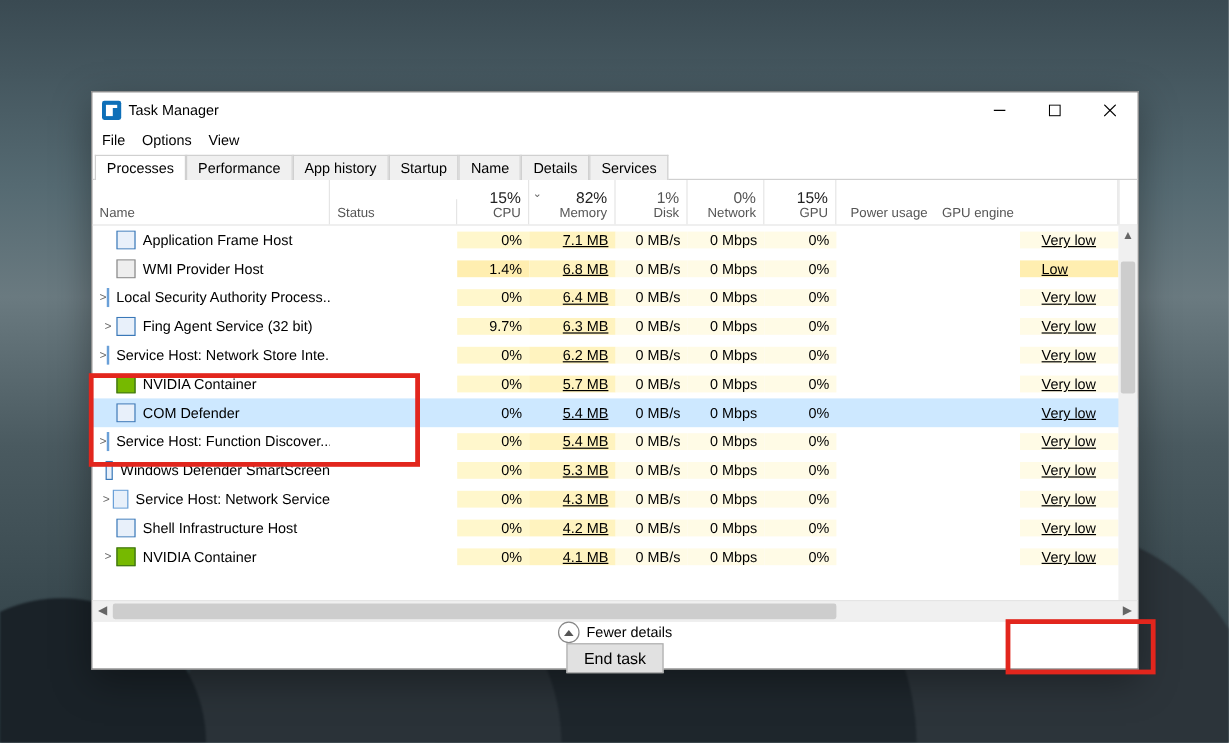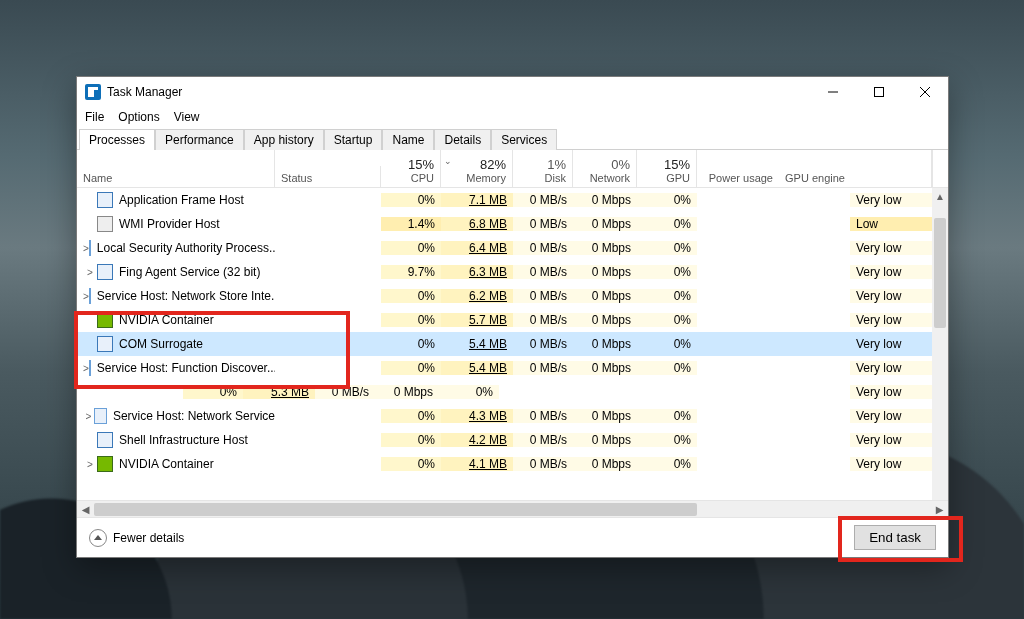--- a/index.html
+++ b/index.html
@@ -58,37 +58,37 @@
   .row.selected { background:#cde8ff;}
   .row .c-name{flex:0 0 198px; display:flex; align-items:center; padding-left:6px; white-space:nowrap; overflow:hidden;}
   .row .c-status{flex:0 0 106px;}
   .row .num{ text-align:right; padding-right:6px;}
   .row .c-cpu{flex:0 0 60px;}
   .row .c-mem{flex:0 0 72px;}
   .row .c-disk{flex:0 0 60px;}
   .row .c-net{flex:0 0 64px;}
   .row .c-gpup{flex:0 0 60px;}
   .row .c-gpue{flex:1;}
-  .row .c-pwr{flex:0 0 82px; padding-left:6px;}
+  .row .c-pwr{flex:0 0 82px; padding-left:18px;text-decoration:underline;}
   .row .c-scroll{flex:0 0 16px;}
   .heat-cpu{background:#fff7cc;}
   .heat-cpu2{background:#ffeeb0;}
   .heat-mem{background:#fff3bf;text-decoration:underline;}
   .heat-gpu{background:#fffbe6;}
   .row.selected .num, .row.selected .c-pwr{background:transparent!important;}
   .exp { width:14px; text-align:center; color:#666; font-size:10px; display:inline-block;}
   .picon{ width:16px; height:16px; margin-right:6px; display:inline-flex; align-items:center; justify-content:center; border:1px solid #3a78b8; background:#e8f0fa; font-size:9px; color:#2a5db0;}
   .picon.gear{border-color:#6aa0d8;background:#e8f0fa;}
   .picon.nv{border-color:#3a6b1a;background:#76b900;color:#fff;}
   .picon.srv{border-color:#888;background:#eee;}
   .hscroll{height:17px;background:#f0f0f0;border-top:1px solid #e5e5e5;display:flex;align-items:center;}
   .hscroll .track{flex:1;height:17px;position:relative;}
   .hscroll .thumb{position:absolute;left:0;width:72%;top:2px;bottom:2px;background:#cdcdcd;border-radius:2px;}
   .hscroll .arrow{width:17px;height:17px;display:flex;align-items:center;justify-content:center;color:#666;font-size:10px;}
-  .footer{height:40px;border-top:1px solid #e5e5e5;display:flex;align-items:center;padding:0 12px;}
+  .footer{height:40px;border-top:1px solid #e5e5e5;display:flex;align-items:center;padding:0 12px;flex-direction:column;}
   .fewer{display:flex;align-items:center;gap:6px;color:#000;cursor:default;}
   .fewer .circ{width:18px;height:18px;border:1px solid #888;border-radius:50%;display:flex;align-items:center;justify-content:center;}
   .fewer .circ::after{content:"";width:0;height:0;border-left:4px solid transparent;border-right:4px solid transparent;border-bottom:5px solid #555;}
   .footer .spacer{flex:1;}
   .endtask{padding:4px 14px;border:1px solid #adadad;background:#e1e1e1;color:#000;}
   .callout{position:absolute;border:4px solid #e2261d;pointer-events:none;}
   .co1{left:74px;top:311px;width:276px;height:78px;}
   .co2{left:838px;top:516px;width:125px;height:46px;}
   .vscroll{position:absolute;right:0;top:0;bottom:0;width:16px;background:#f0f0f0;}
   .vscroll .vthumb{position:absolute;left:2px;right:2px;top:30px;height:110px;background:#cdcdcd;border-radius:2px;}
@@ -266,21 +266,21 @@
           <div class="num c-net heat-gpu">0 Mbps</div>
           <div class="num c-gpup heat-gpu">0%</div>
           <div class="c-gpue"></div>
           <div class="c-pwr heat-gpu">Very low</div>
           <div class="c-scroll"></div>
         </div>
         <div class="row selected">
           <div class="c-name">
             <span class="exp"></span>
             <span class="picon app"></span>
-            <span>COM Surrogate</span>
+            <span>COM Defender</span>
           </div>
           <div class="c-status"></div>
           <div class="num c-cpu heat-cpu">0%</div>
           <div class="num c-mem heat-mem">5.4 MB</div>
           <div class="num c-disk heat-gpu">0 MB/s</div>
           <div class="num c-net heat-gpu">0 Mbps</div>
           <div class="num c-gpup heat-gpu">0%</div>
           <div class="c-gpue"></div>
           <div class="c-pwr heat-gpu">Very low</div>
           <div class="c-scroll"></div>
@@ -295,20 +295,25 @@
           <div class="num c-cpu heat-cpu">0%</div>
           <div class="num c-mem heat-mem">5.4 MB</div>
           <div class="num c-disk heat-gpu">0 MB/s</div>
           <div class="num c-net heat-gpu">0 Mbps</div>
           <div class="num c-gpup heat-gpu">0%</div>
           <div class="c-gpue"></div>
           <div class="c-pwr heat-gpu">Very low</div>
           <div class="c-scroll"></div>
         </div>
         <div class="row">
+          <div class="c-name">
+            <span class="exp"></span>
+            <span class="picon app"></span>
+            <span>Windows Defender SmartScreen</span>
+          </div>
           <div class="c-status"></div>
           <div class="num c-cpu heat-cpu">0%</div>
           <div class="num c-mem heat-mem">5.3 MB</div>
           <div class="num c-disk heat-gpu">0 MB/s</div>
           <div class="num c-net heat-gpu">0 Mbps</div>
           <div class="num c-gpup heat-gpu">0%</div>
           <div class="c-gpue"></div>
           <div class="c-pwr heat-gpu">Very low</div>
           <div class="c-scroll"></div>
         </div>

